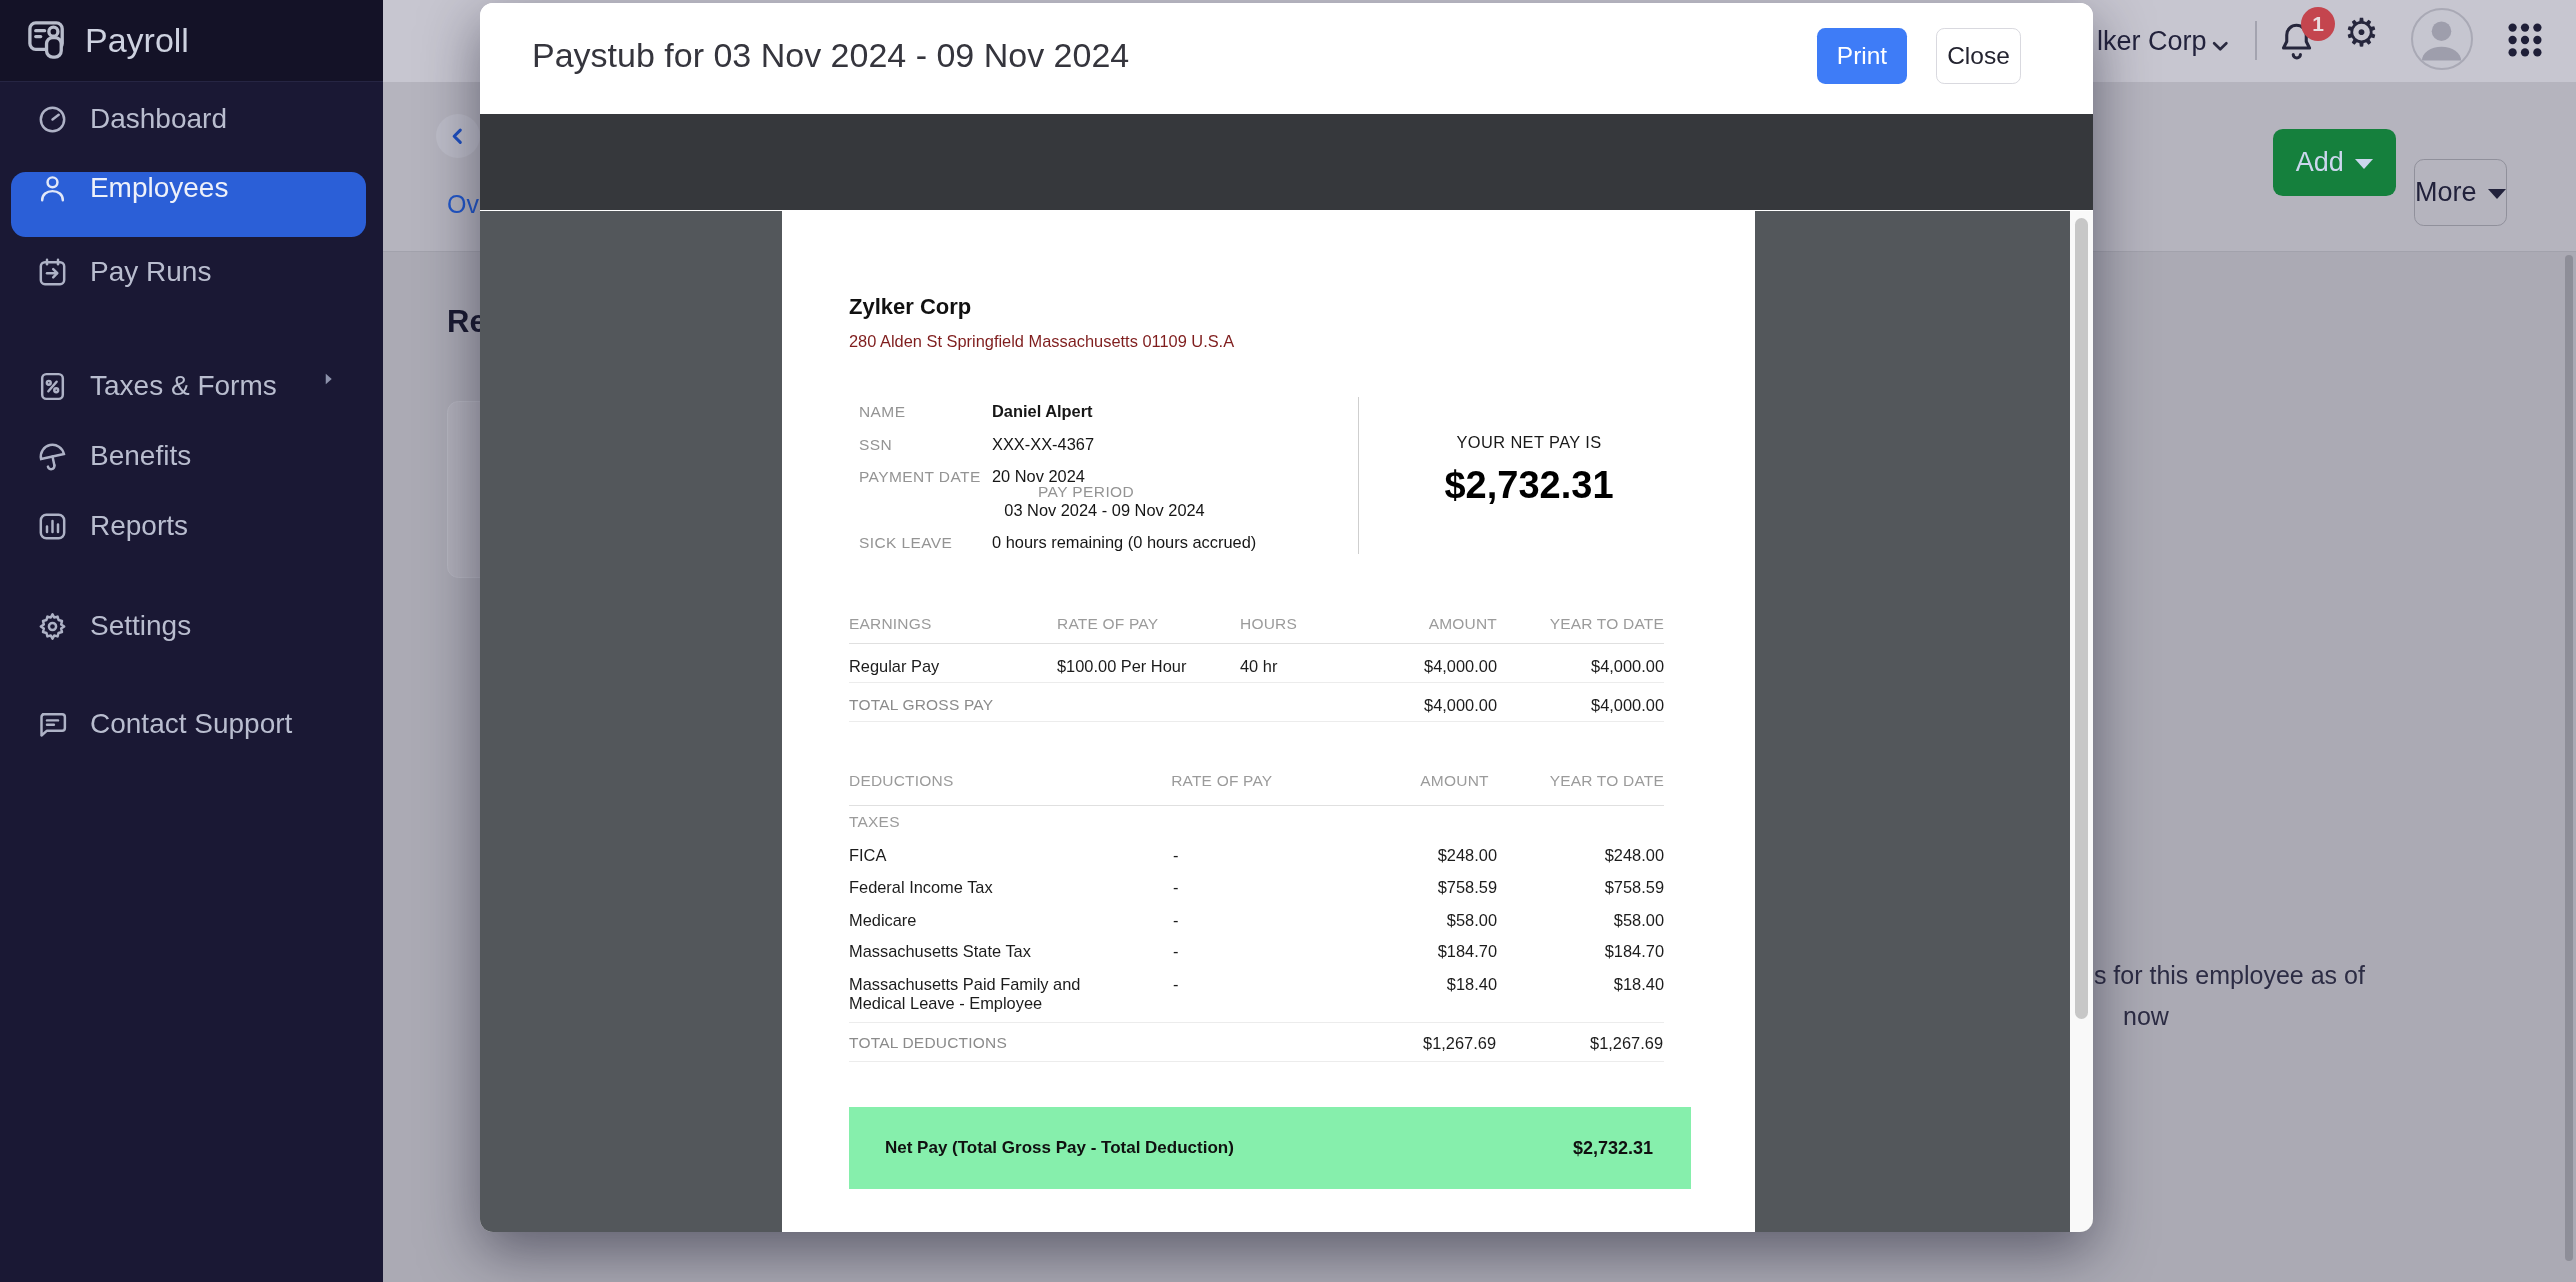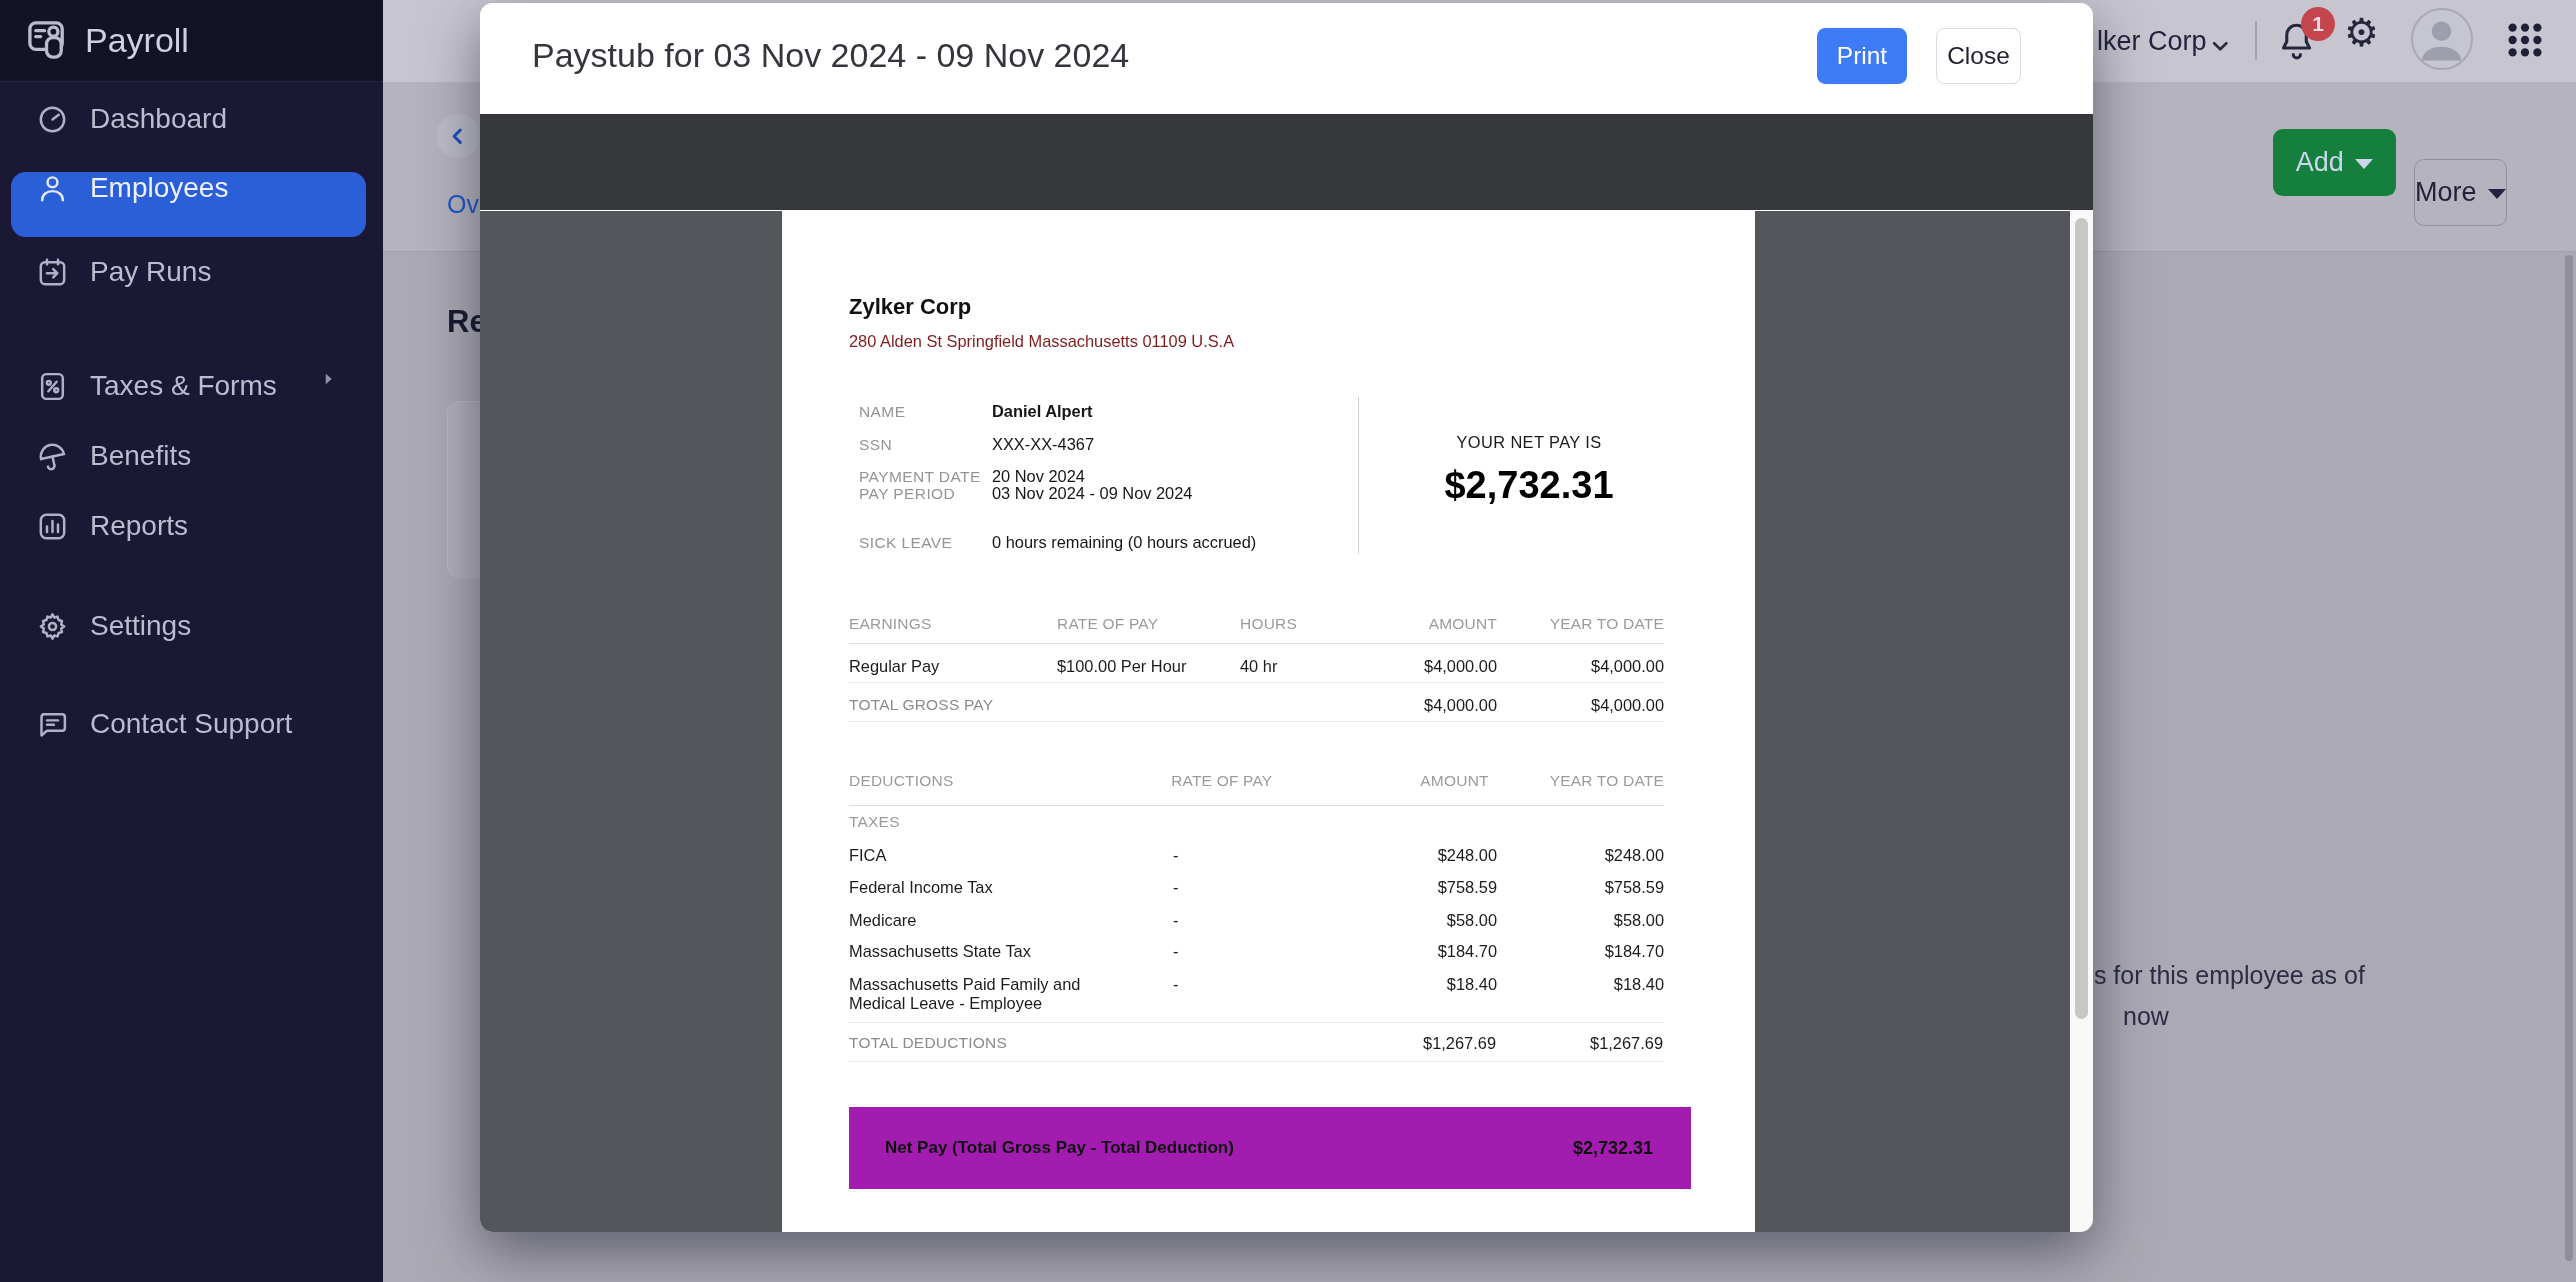--- a/index.html
+++ b/index.html
@@ -97,21 +97,21 @@
   .trow { left:67px; width:815px; display:flex; }
   .trow .c { font-size:16.4px; color:#1c1c1c; }
   .trow .h { font-size:15.5px; color:#9b9b9b; letter-spacing:0.2px; }
   .ra { text-align:right; }
   
   .e1{width:208px;} .e2{width:183px;} .e3{width:131px;} .e4{width:126px;} .e5{width:167px;}
   
   .d1{width:324px; padding-right:49px;} .d2{width:195px;} .d3{width:129px;} .d4{width:167px;}
   .total-label { font-size:15.5px; color:#8b8b8b; letter-spacing:0.2px; }
 
-  #netpay-band { left:67px; top:896px; width:842px; height:82px; background:#a21caf; display:flex; align-items:center; }
+  #netpay-band { left:67px; top:896px; width:842px; height:82px; background:#86efac; display:flex; align-items:center; }
   #netpay-band .lbl { margin-left:36px; font-size:17px; font-weight:bold; color:#101010; flex:1; }
   #netpay-band .val { margin-right:38px; font-size:18px; font-weight:bold; color:#101010; }
 </style>
 </head>
 <body>
 
 <div id="root">
 
   <div class="abs" id="bg-top"></div>
   <div class="abs" id="bg-mid"></div>
@@ -317,21 +317,21 @@
           <span class="detail-value">Daniel Alpert</span>
         </div>
         <div class="abs detail-row" style="top:217px;">
           <span class="detail-label">SSN</span>
           <span class="detail-value">XXX-XX-4367</span>
         </div>
         <div class="abs detail-row" style="top:249px;">
           <span class="detail-label">PAYMENT DATE</span>
           <span class="detail-value">20 Nov 2024</span>
         </div>
-        <div class="abs detail-row" style="top:266px;">
+        <div class="abs detail-row" style="top:272px;flex-direction:column;">
           <span class="detail-label">PAY PERIOD</span>
           <span class="detail-value">03 Nov 2024 - 09 Nov 2024</span>
         </div>
         <div class="abs detail-row" style="top:315px;">
           <span class="detail-label">SICK LEAVE</span>
           <span class="detail-value">0 hours remaining (0 hours accrued)</span>
         </div>
         <div class="abs" id="ps-vdivider"></div>
 
         <div class="abs" id="netpay-block">

